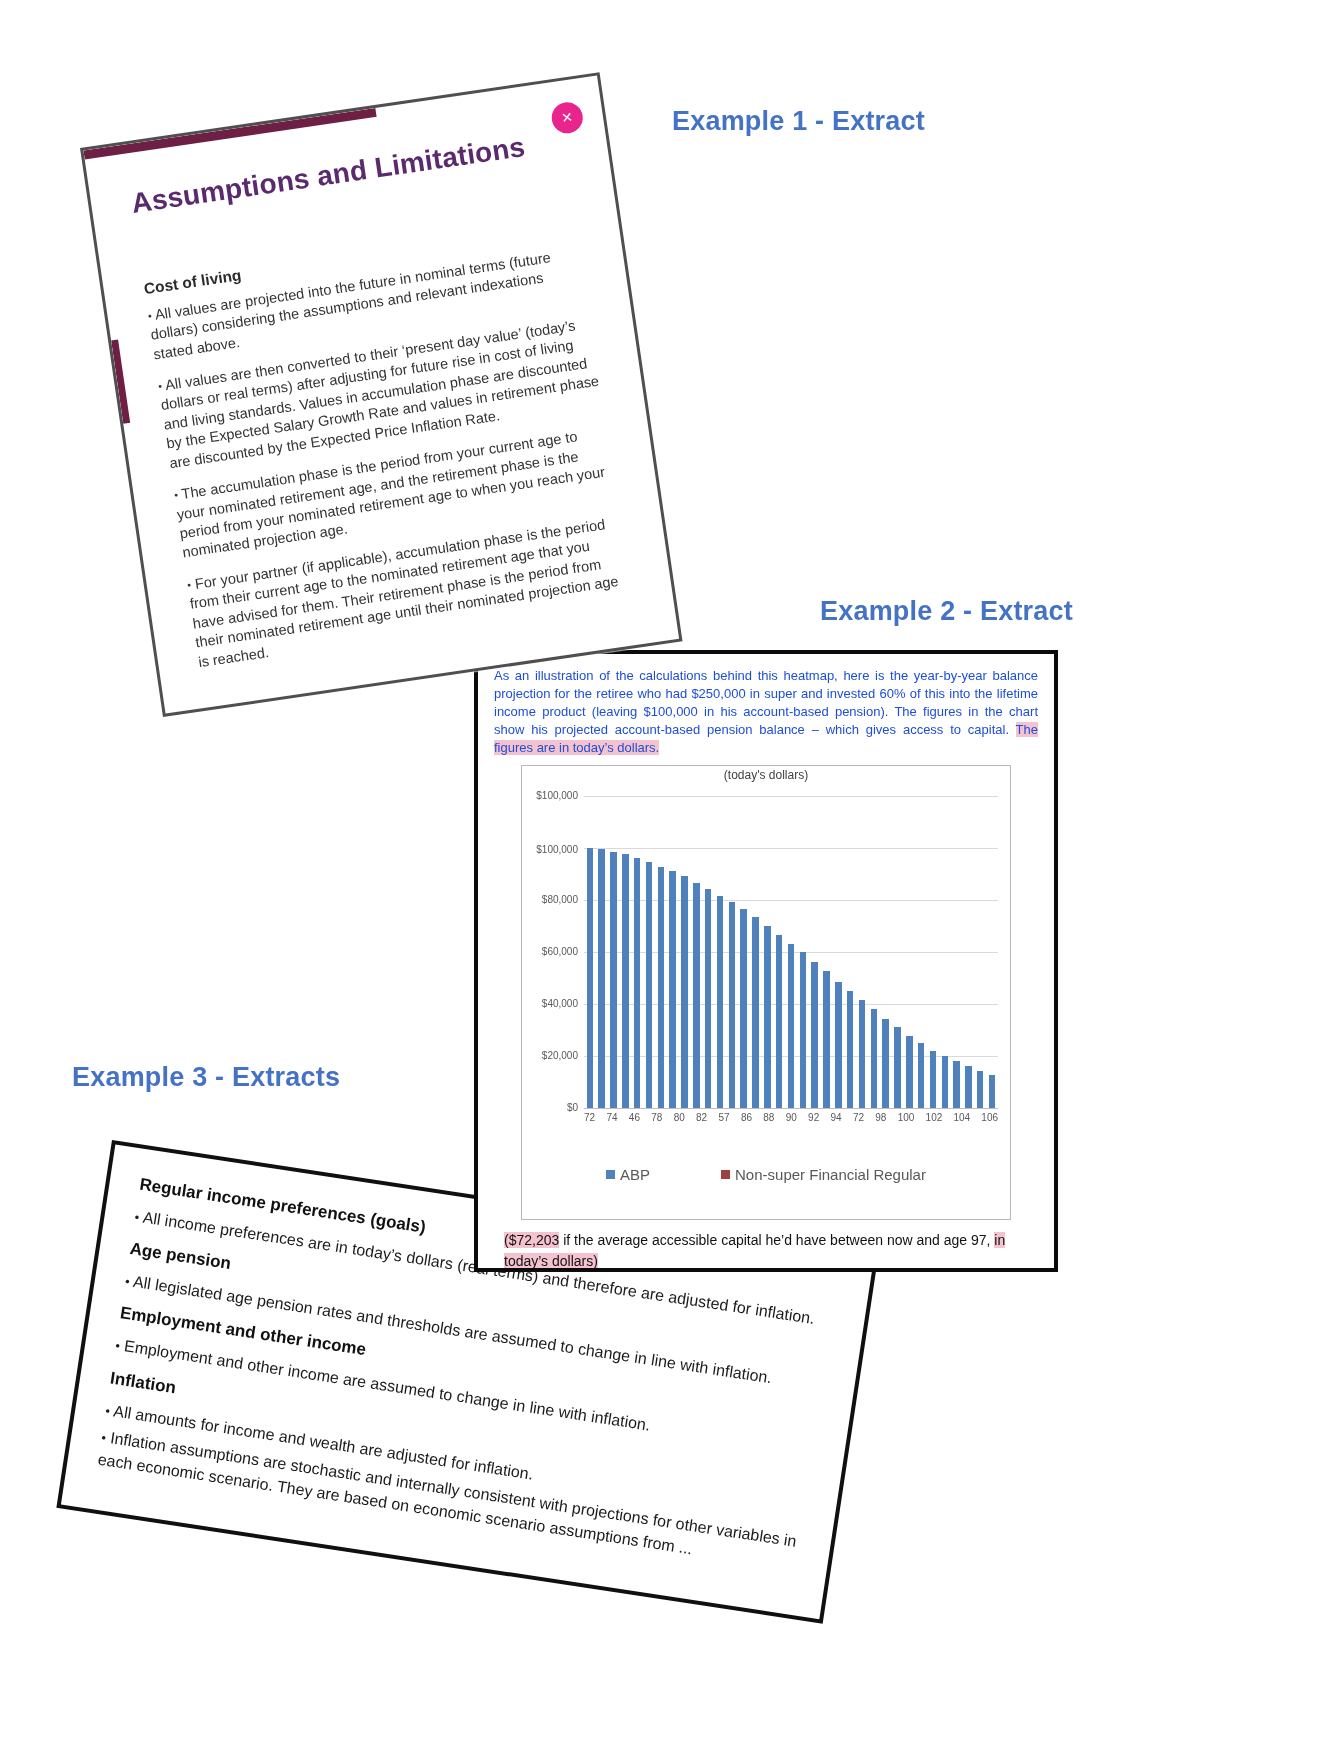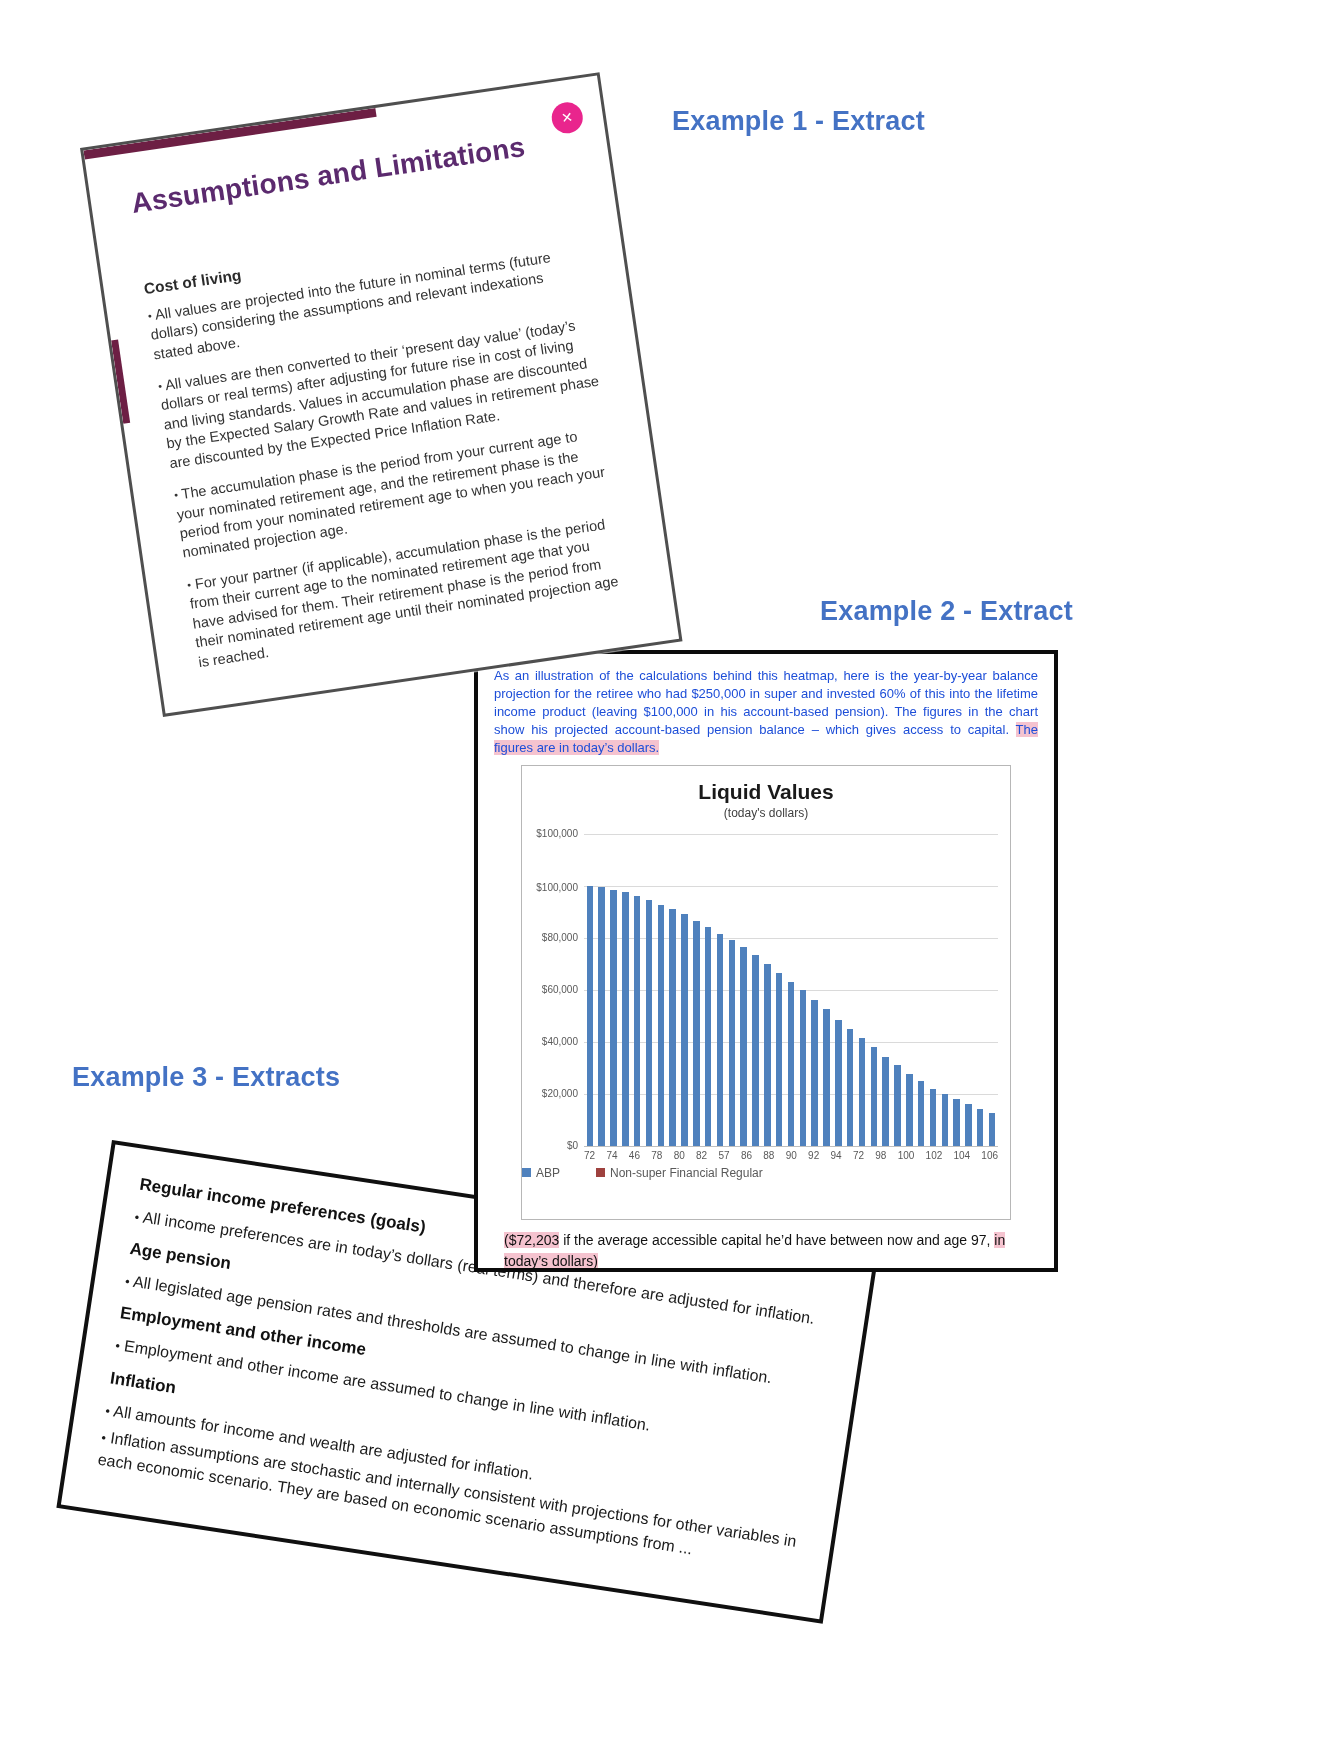--- a/index.html
+++ b/index.html
@@ -62,22 +62,22 @@
   .ylabel{
     position:absolute;left:-60px;width:54px;text-align:right;font-size:10px;color:#595959;
     white-space:nowrap;
   }
   .bars{position:absolute;left:0;right:0;top:0;bottom:0;display:flex;align-items:flex-end;}
   .slot{flex:1;display:flex;justify-content:center;align-items:flex-end;height:100%;}
   .bar{width:6.5px;}
   .xrow{position:absolute;left:0;right:0;top:316px;display:flex;}
   .xcell{flex:1;text-align:center;font-size:10px;color:#595959;white-space:nowrap;overflow:visible;}
   .legend{
-    position:absolute;left:0;right:0;top:400px;display:flex;justify-content:flex-start;gap:36px;
-    font-size:12px;color:#595959;
+    position:absolute;left:0;right:0;top:400px;display:flex;justify-content:center;gap:71px;
+    font-size:15px;color:#595959;
   }
   .legend-item{display:flex;align-items:center;gap:5px;}
   .swatch{width:9px;height:9px;display:inline-block;}
   .caption{margin:10px 0 0 10px;font-size:14px;line-height:1.5;color:#111111;max-width:552px;}
 
   
   .card3{
     position:absolute;left:112px;top:1140px;width:775px;height:372px;
     background:#ffffff;border:4px solid #101010;box-sizing:border-box;
     transform:rotate(8.6deg);transform-origin:0 0;z-index:1;
@@ -107,21 +107,20 @@
       <p class="c1-bullet"><span class="dot">•</span> <span class="txt">All values are then converted to their ‘present day value’ (today’s dollars or real terms) after adjusting for future rise in cost of living and living standards. Values in accumulation phase are discounted by the Expected Salary Growth Rate and values in retirement phase are discounted by the Expected Price Inflation Rate.</span></p>
       <p class="c1-bullet"><span class="dot">•</span> <span class="txt">The accumulation phase is the period from your current age to your nominated retirement age, and the retirement phase is the period from your nominated retirement age to when you reach your nominated projection age.</span></p>
       <p class="c1-bullet"><span class="dot">•</span> <span class="txt">For your partner (if applicable), accumulation phase is the period from their current age to the nominated retirement age that you have advised for them. Their retirement phase is the period from their nominated retirement age until their nominated projection age is reached.</span></p>
     </div>
 </section>
 
 <section class="card2">
   <p class="card2-para"><span>As an illustration of the calculations behind this heatmap, here is the year-by-year balance projection for the retiree who had $250,000 in super and invested 60% of this into the lifetime income product (leaving $100,000 in his account-based pension). The figures in the chart show his projected account-based pension balance – which gives access to capital. </span><span class="hl">The figures are in today’s dollars.</span></p>
 
   <div class="chart">
-    <div class="chart-title">Liquid Values</div>
     <div class="chart-subtitle">(today's dollars)</div>
     <div class="plot" id="plot">
         <div class="gridline" style="top: 0px;"></div>
         <div class="ylabel" style="top: -6px;">$100,000</div>
         <div class="gridline" style="top: 52px;"></div>
         <div class="ylabel" style="top: 48px;">$100,000</div>
         <div class="gridline" style="top: 104px;"></div>
         <div class="ylabel" style="top: 98px;">$80,000</div>
         <div class="gridline" style="top: 156px;"></div>
         <div class="ylabel" style="top: 150px;">$60,000</div>

